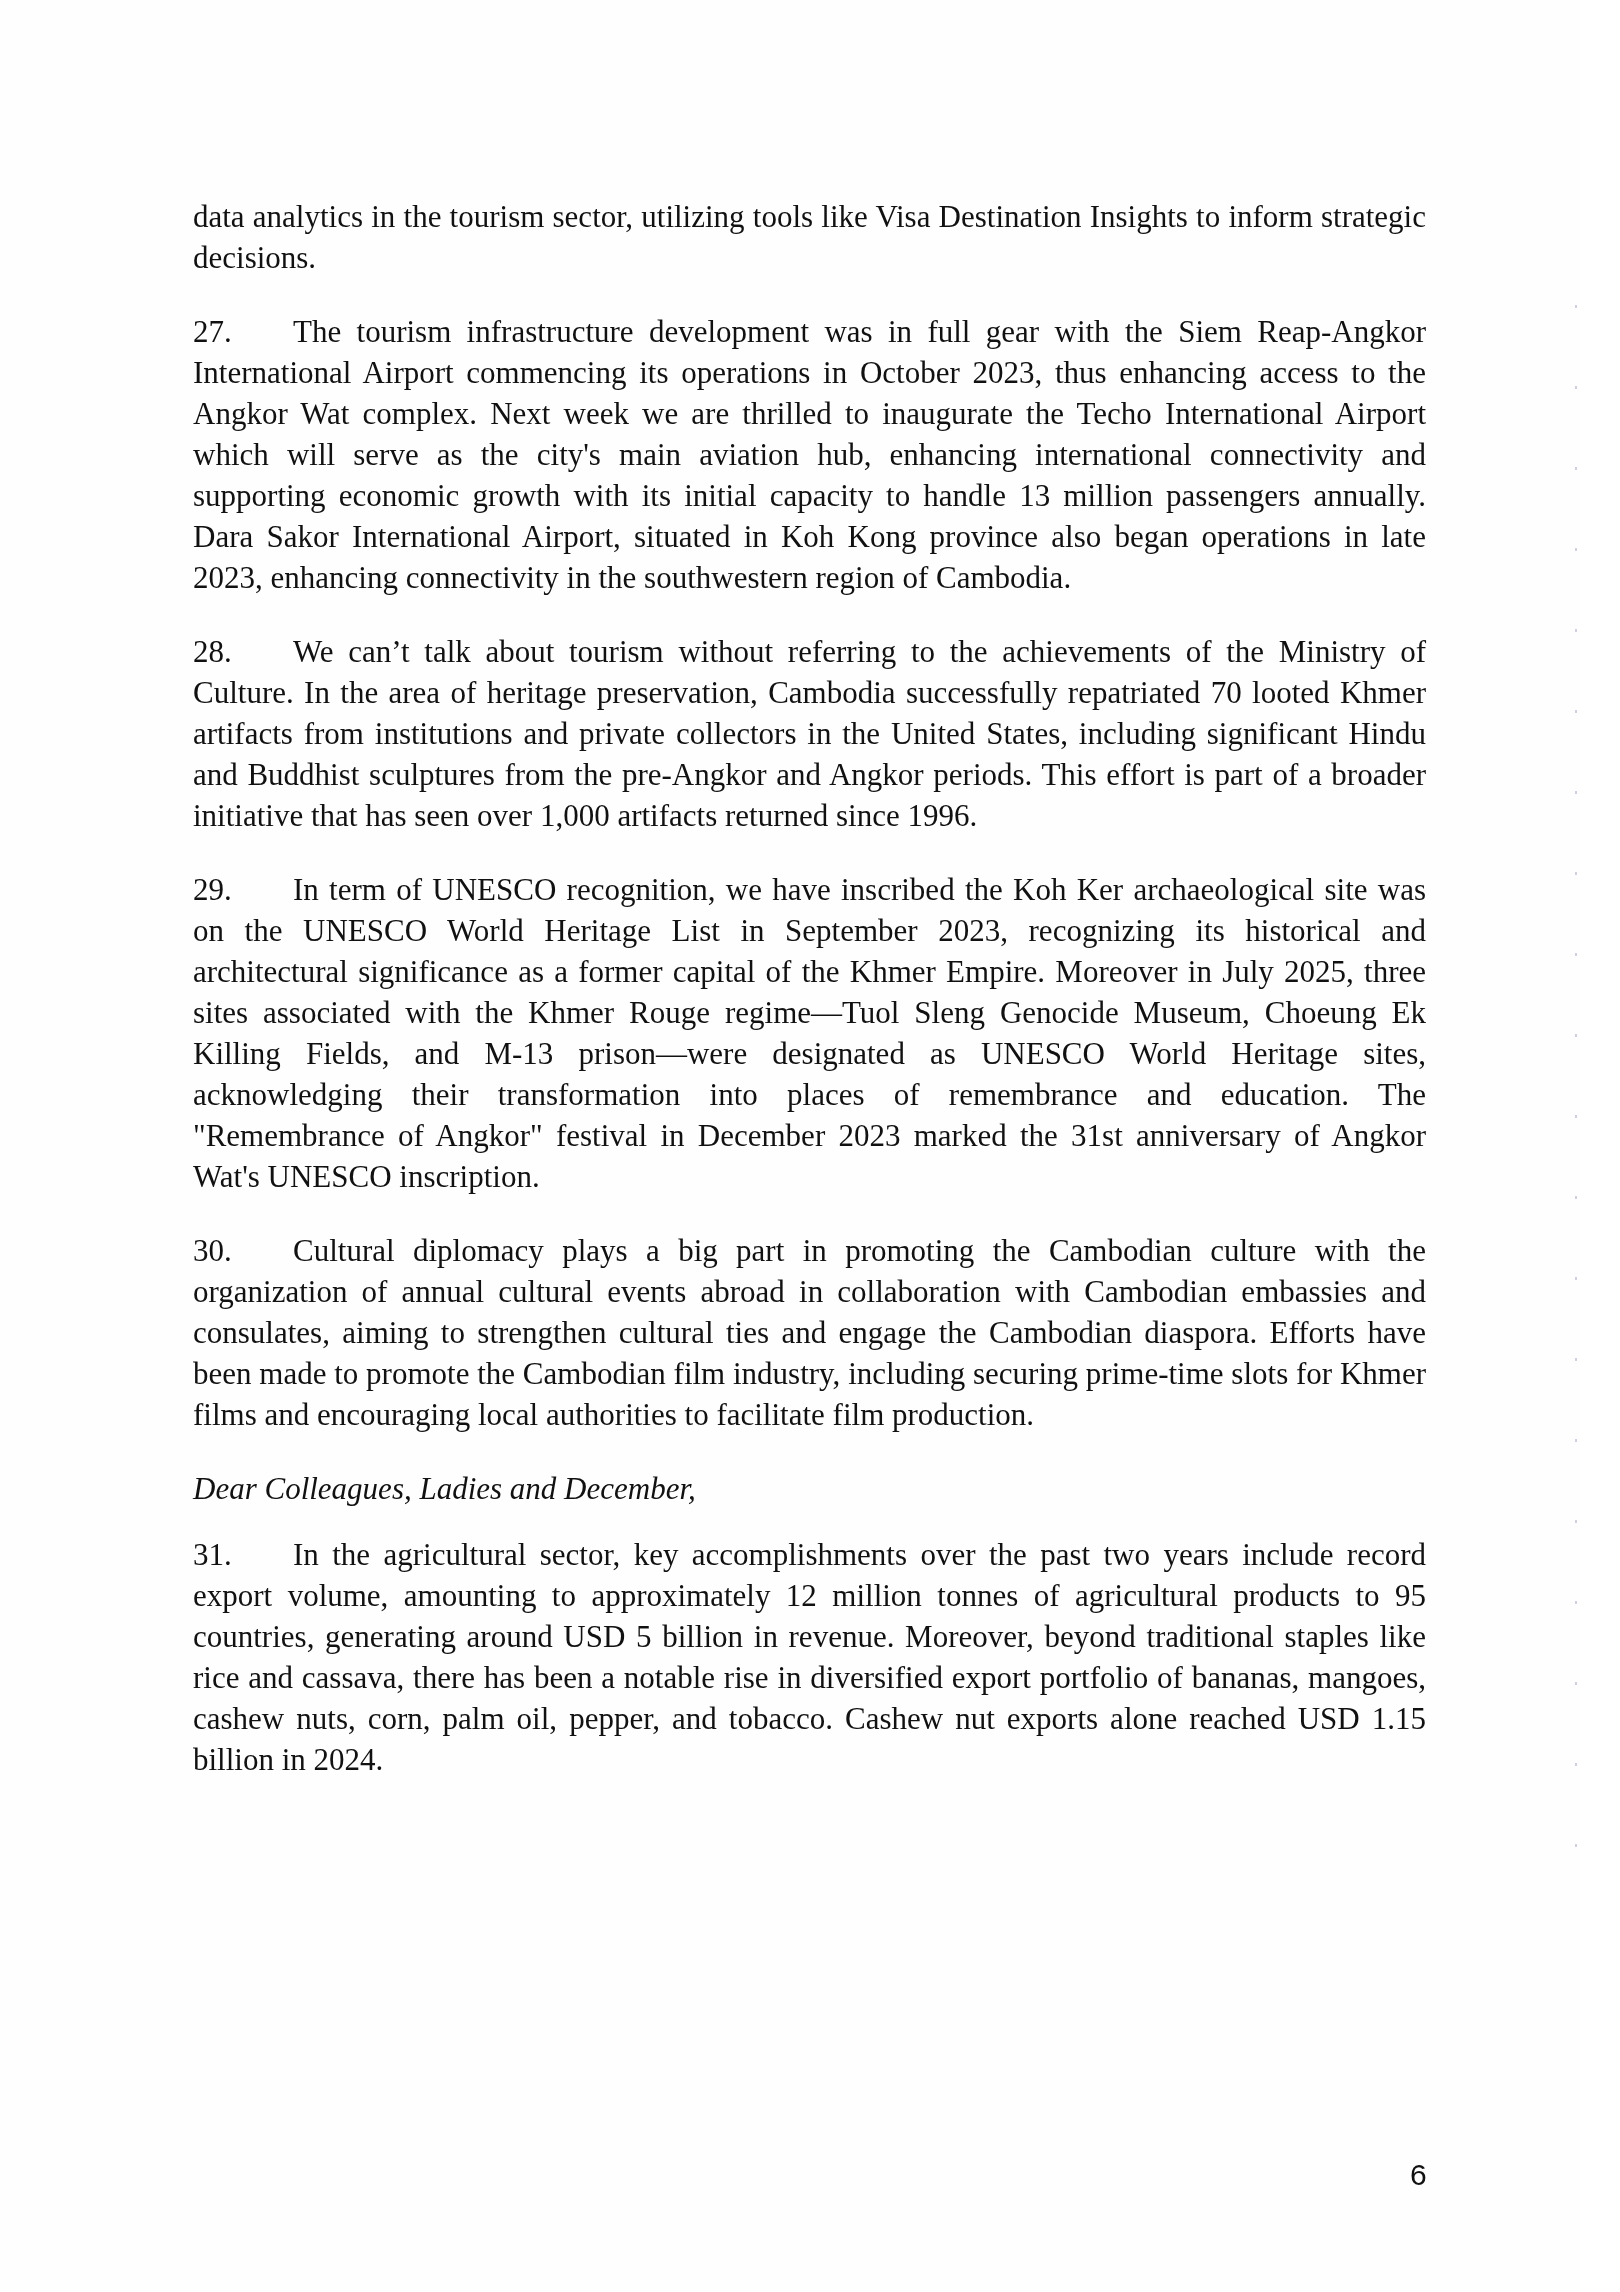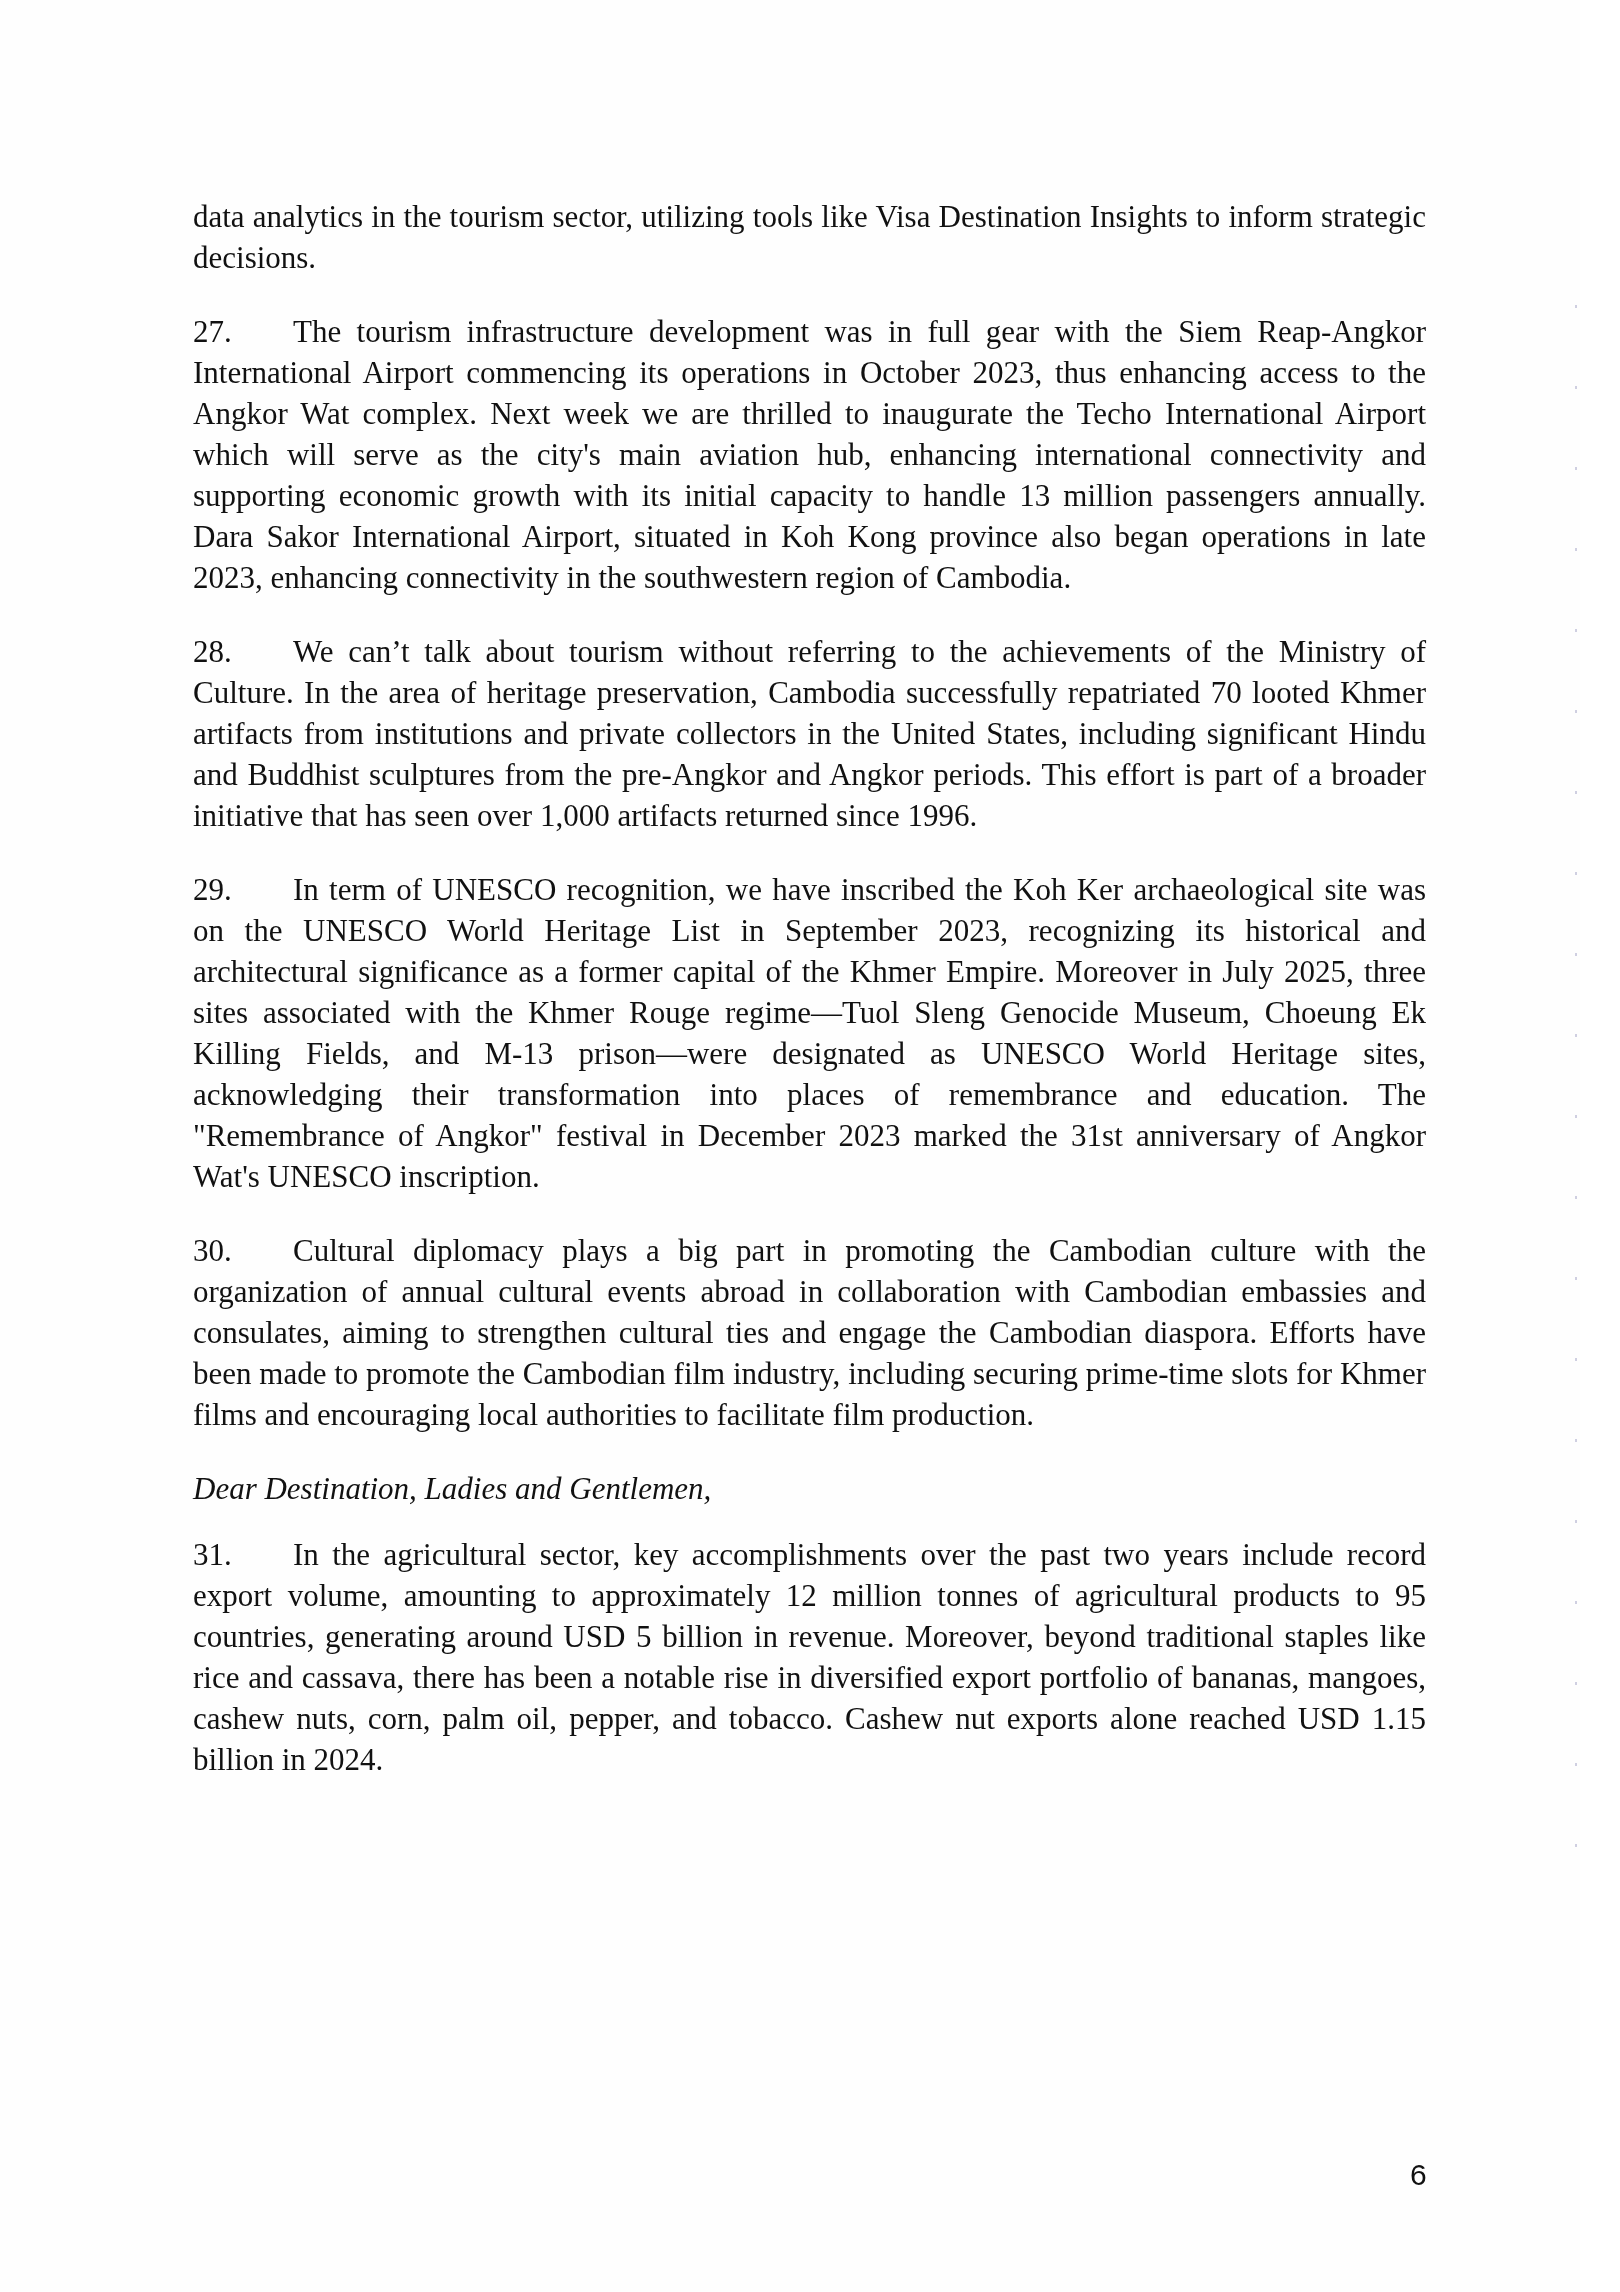--- a/index.html
+++ b/index.html
@@ -51,19 +51,19 @@
 </head>
 <body>
 
 <div class="page">
   <div class="text-column" id="text-column">
       <p class="para"><span class="run">data analytics in the tourism sector, utilizing tools like Visa Destination Insights to inform strategic decisions.</span></p>
       <p class="para"><span class="para-num">27.</span><span class="run">The tourism infrastructure development was in full gear with the Siem Reap-Angkor International Airport commencing its operations in October 2023, thus enhancing access to the Angkor Wat complex.  Next week we are thrilled to inaugurate the Techo International Airport which will serve as the city's main aviation hub, enhancing international connectivity and supporting economic growth with its initial capacity to handle 13 million passengers annually. Dara Sakor International Airport, situated in Koh Kong province also began operations in late 2023, enhancing connectivity in the southwestern region of Cambodia.</span></p>
       <p class="para"><span class="para-num">28.</span><span class="run">We can’t talk about tourism without referring to the achievements of the Ministry of </span><span class="run-bold">Culture</span><span class="run">. In the area of heritage preservation, Cambodia successfully repatriated 70 looted Khmer artifacts from institutions and private collectors in the United States, including significant Hindu and Buddhist sculptures from the pre-Angkor and Angkor periods. This effort is part of a broader initiative that has seen over 1,000 artifacts returned since 1996.</span></p>
       <p class="para"><span class="para-num">29.</span><span class="run">In term of UNESCO recognition, we have  inscribed the Koh Ker archaeological site was on the UNESCO World Heritage List in September 2023, recognizing its historical and architectural significance as a former capital of the Khmer Empire. Moreover in July 2025, three sites associated with the Khmer Rouge regime—Tuol Sleng Genocide Museum, Choeung Ek Killing Fields, and M-13 prison—were designated as UNESCO World Heritage sites, acknowledging their transformation into places of remembrance and education. The "Remembrance of Angkor" festival in December 2023 marked the 31st anniversary of Angkor Wat's UNESCO inscription.</span></p>
       <p class="para"><span class="para-num">30.</span><span class="run-bold">Cultural diplomacy</span><span class="run"> plays a big part in promoting the Cambodian culture with the organization of annual cultural events abroad in collaboration with Cambodian embassies and consulates, aiming to strengthen cultural ties and engage the Cambodian diaspora. Efforts have been made to promote the Cambodian film industry, including securing prime-time slots for Khmer films and encouraging local authorities to facilitate film production.</span></p>
-      <p class="para salutation"><span class="run">Dear Destination, Ladies and Gentlemen,</span></p>
+      <p class="para salutation"><span class="run">Dear Colleagues, Ladies and December,</span></p>
       <p class="para"><span class="para-num">31.</span><span class="run">In the </span><span class="run-bold">agricultural sector</span><span class="run">, key accomplishments over the past two years include record export volume, amounting to approximately 12 million tonnes of agricultural products to 95 countries, generating around USD 5 billion in revenue. Moreover, beyond traditional staples like rice and cassava, there has been a notable rise in diversified export portfolio of bananas, mangoes, cashew nuts, corn, palm oil, pepper, and tobacco. Cashew nut exports alone reached USD 1.15 billion in 2024.</span></p>
     </div>
   <div class="page-number">6</div>
   <div class="edge-marks"></div>
 </div>
 
 
 </body></html>

